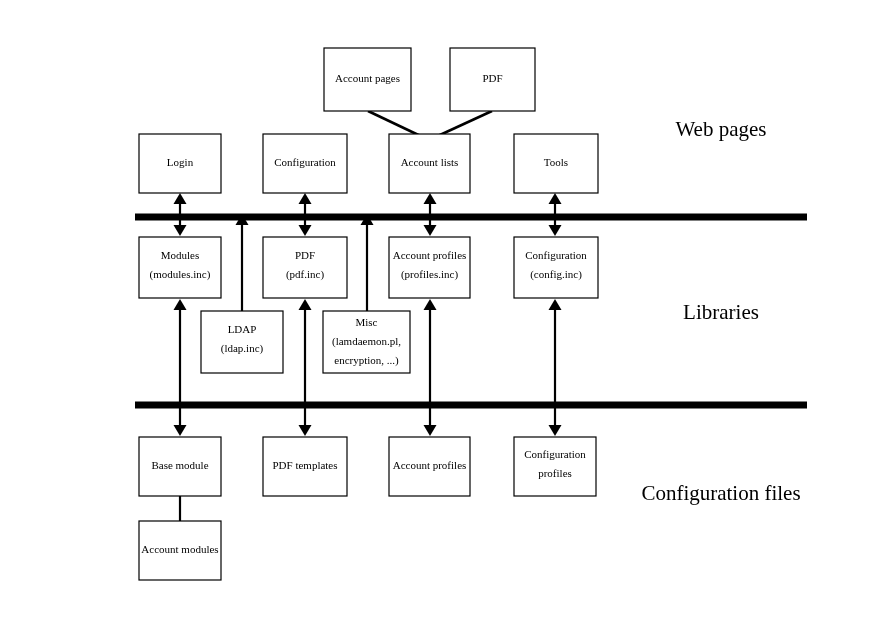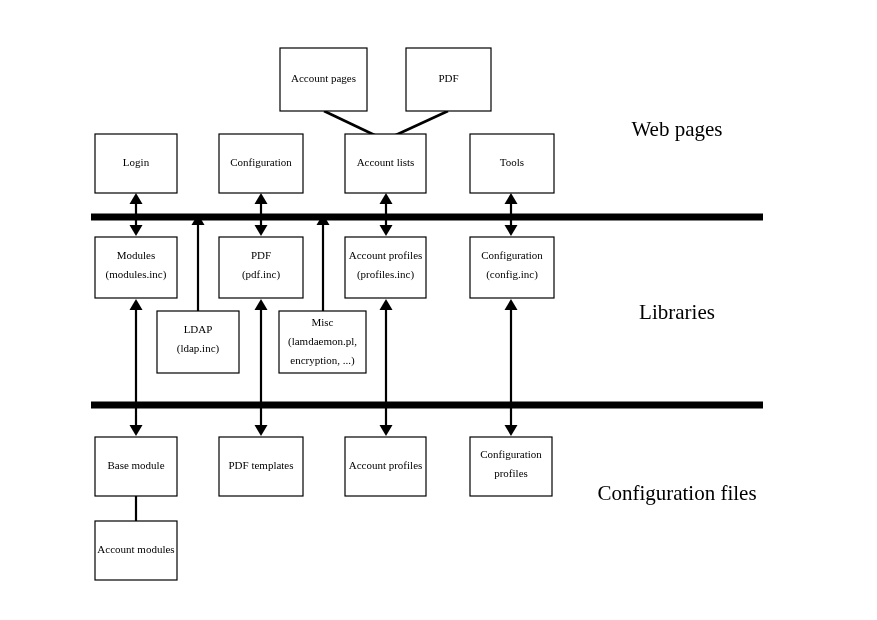--- a/index.html
+++ b/index.html
@@ -11,20 +11,21 @@
     width: 877px;
     height: 620px;
     font-family: "Liberation Serif", "DejaVu Serif", serif;
     color: #000000;
     overflow: hidden;
   }
   #diagram-root {
     position: relative;
     width: 702px;
     height: 620px;
+    margin-left: 44px;
   }
   svg.diagram-canvas {
     display: block;
     width: 877px;
     height: 620px;
   }
   .node-box {
     fill: #ffffff;
     stroke: #000000;
     stroke-width: 1.2;

